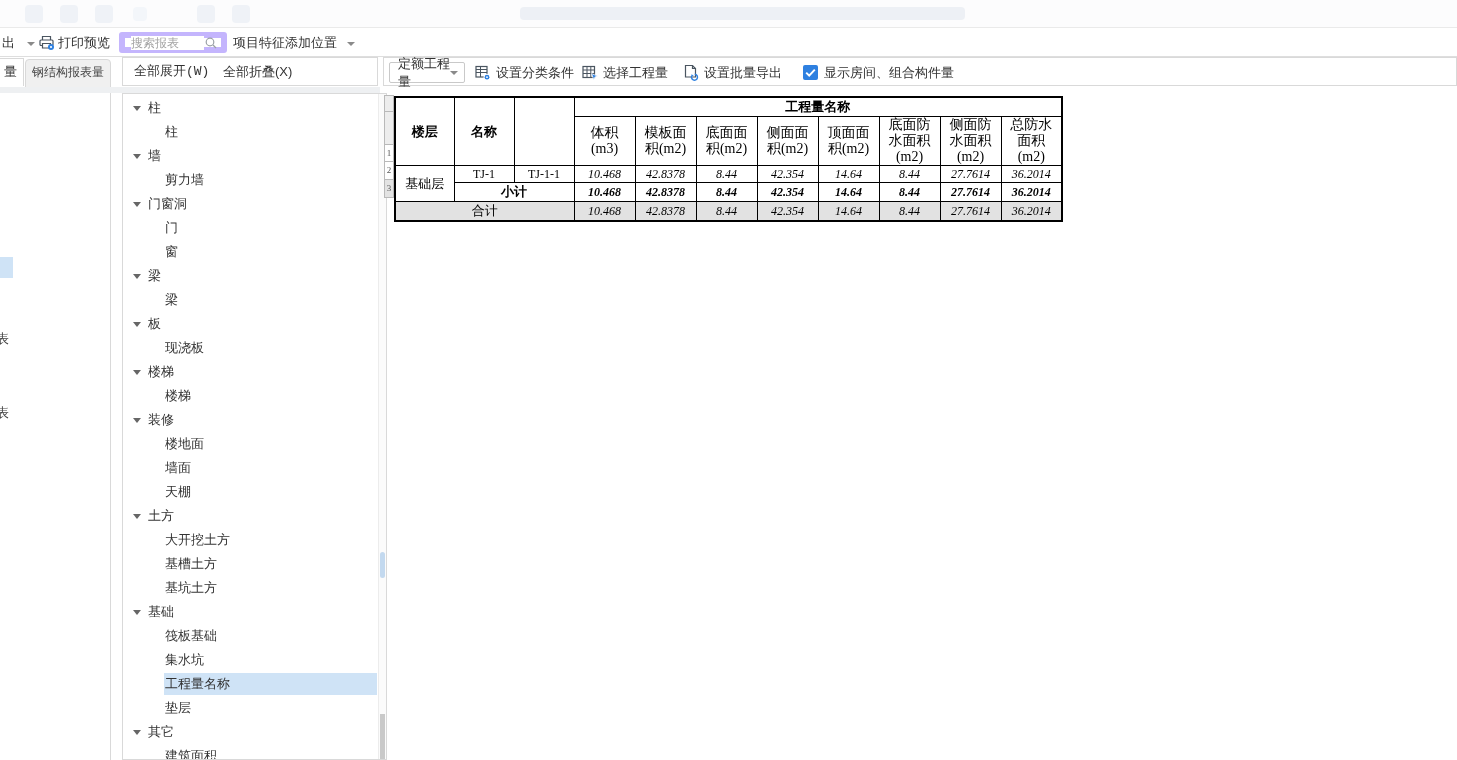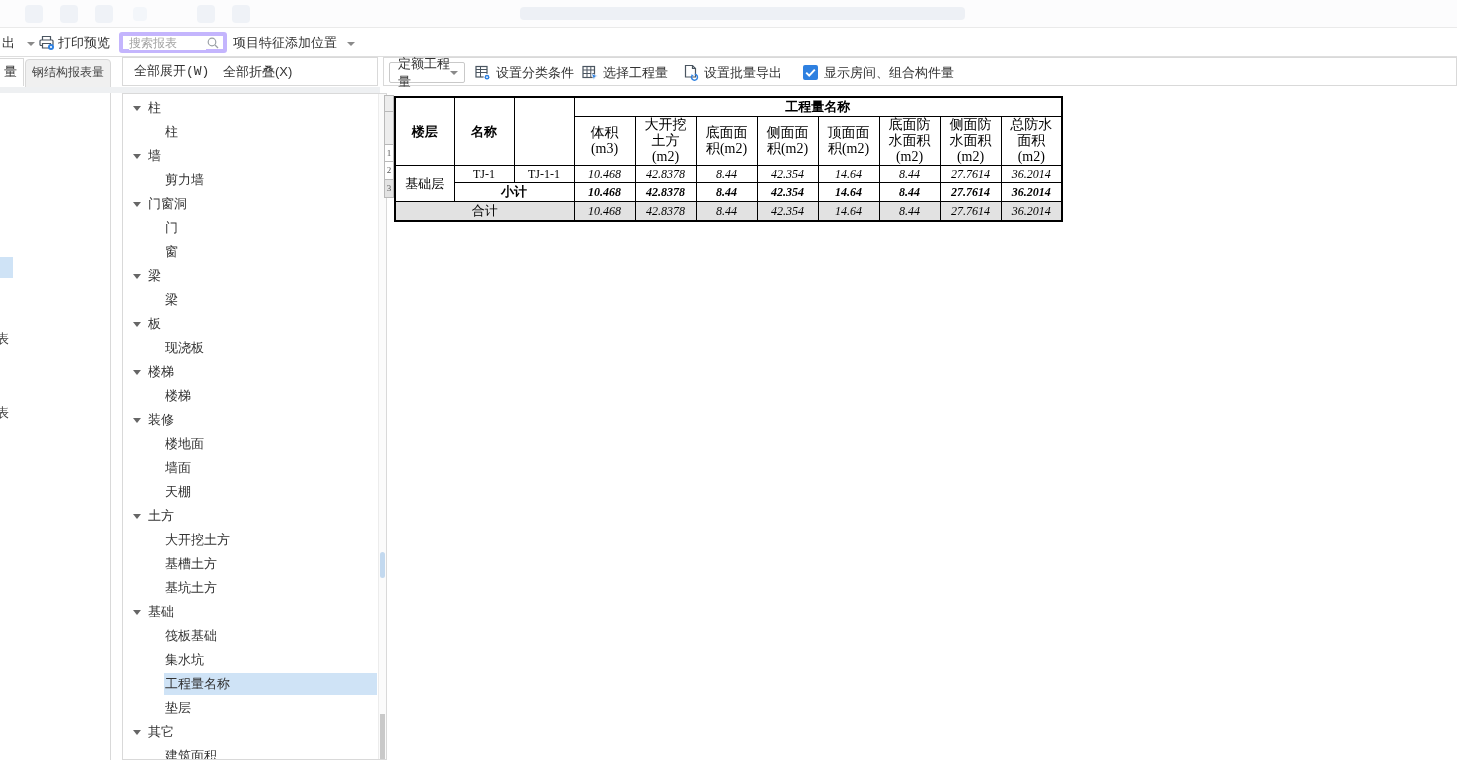--- a/index.html
+++ b/index.html
@@ -12,21 +12,21 @@
   .ghost { position:absolute; background:#eff2f7; border-radius:4px; }
 
   
   #toolbar2 { position:absolute; left:0; top:28px; width:1457px; height:29px;
     background:#fff; border-bottom:1px solid #dedede; font-size:13px; color:#333; }
   #toolbar2 .tb-item { position:absolute; top:7px; line-height:16px; }
   .caret-down { display:inline-block; width:0; height:0;
     border-left:4px solid transparent; border-right:4px solid transparent;
     border-top:4px solid #8a8a8a; vertical-align:middle; }
   #search-box { position:absolute; left:119px; top:4px; width:108px; height:21px;
-    border:4px solid #c4b5fd; border-radius:3px; background:#fff;
+    border:6px solid #c4b5fd; border-radius:3px; background:#fff;
     display:flex; align-items:center; padding:0 3px 0 6px; }
   #search-box input { border:none; outline:none; flex:1; min-width:0;
     font-size:12px; color:#555; font-family:"Liberation Sans",sans-serif; }
   #search-box input::placeholder { color:#a3a3a3; }
 
   
   #row3 { position:absolute; left:0; top:57px; width:1457px; height:31px; background:#fff; }
   #tab-partial { position:absolute; left:-12px; top:1px; width:36px; height:28px;
     border:1px solid #d9d9d9; border-bottom:none; background:#fff;
     font-size:13px; color:#333; line-height:26px; padding-left:15px; }
@@ -255,21 +255,21 @@
     </colgroup>
     <tbody>
         <tr class="hrow1">
       <td class="hb" rowspan="2">楼层</td>
       <td class="hb" rowspan="2">名称</td>
       <td rowspan="2"></td>
       <td class="hb" colspan="8">工程量名称</td>
     </tr>
     <tr class="subhead">
       <td>体积(m3)</td>
-      <td>大开挖土方(m2)</td>
+      <td>模板面积(m2)</td>
       <td>底面面积(m2)</td>
       <td>侧面面积(m2)</td>
       <td>顶面面积(m2)</td>
       <td>底面防水面积(m2)</td>
       <td>侧面防水面积(m2)</td>
       <td>总防水面积(m2)</td>
     </tr>
     <tr class="r1">
       <td class="hz" rowspan="2">基础层</td>
       <td>TJ-1</td>

